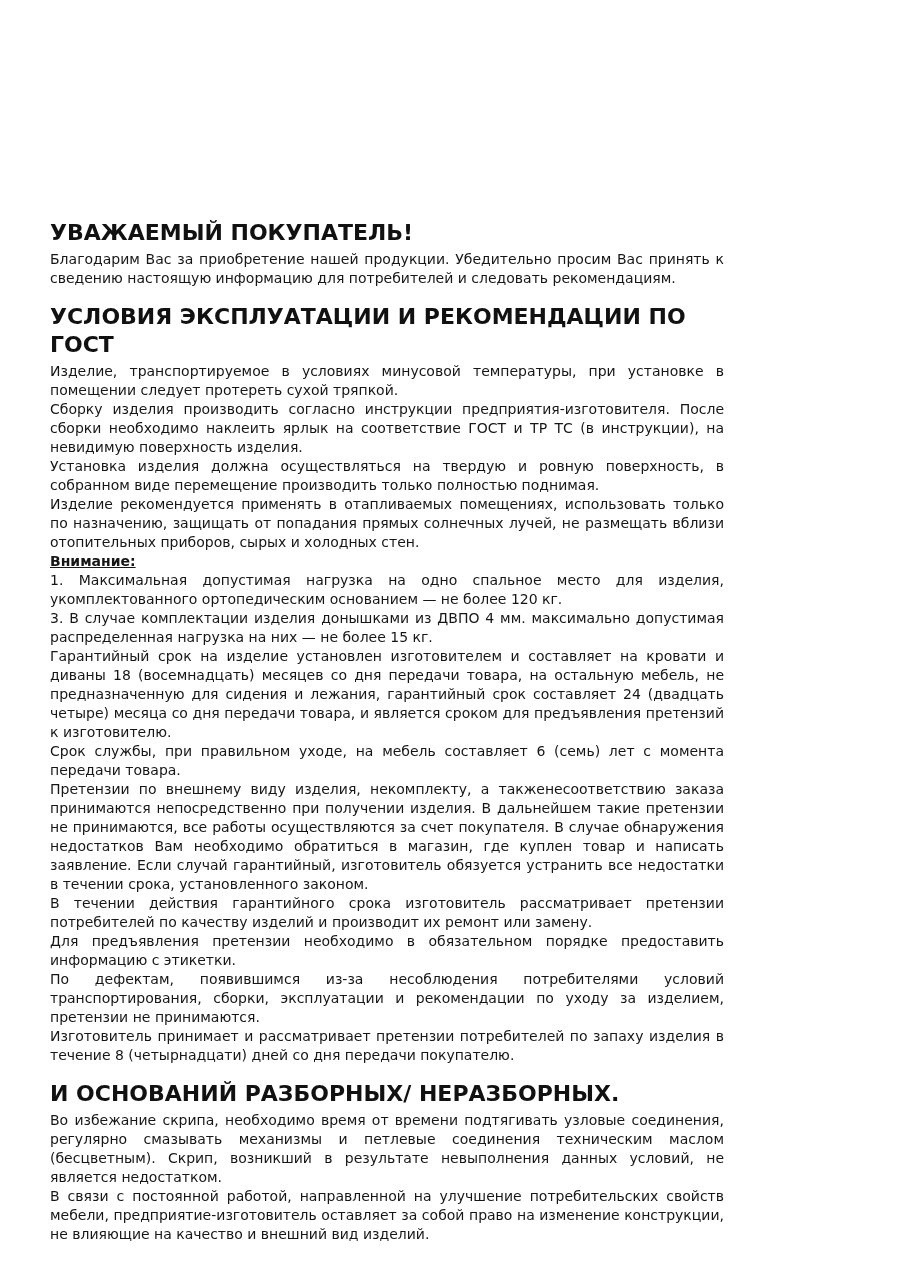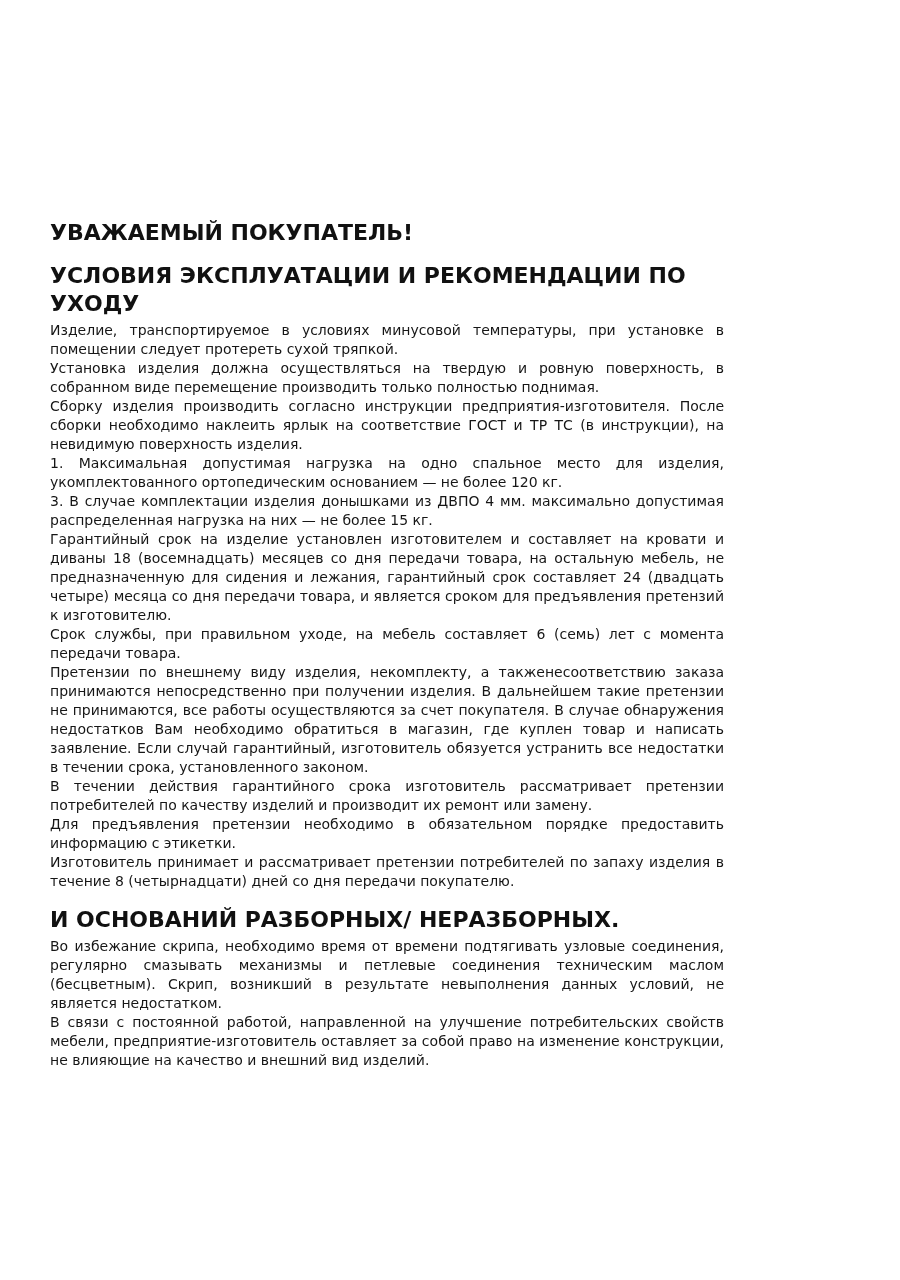--- a/index.html
+++ b/index.html
@@ -49,37 +49,41 @@
   }
 </style>
 </head>
 <body>
 
 <main class="page">
     <section class="doc-section">
       <h2 class="heading">
         <span class="heading-line">УВАЖАЕМЫЙ ПОКУПАТЕЛЬ!</span>
       </h2>
+      <p class="para">Благодарим Вас за приобретение нашей продукции. Убедительно просим Вас принять к сведению настоящую информацию для потребителей и следовать рекомендациям.</p>
     </section>
     <section class="doc-section">
       <h2 class="heading">
-        <span class="heading-line">УСЛОВИЯ ЭКСПЛУАТАЦИИ И РЕКОМЕНДАЦИИ ПО УХОДУ</span>
+        <span class="heading-line">УСЛОВИЯ ЭКСПЛУАТАЦИИ И РЕКОМЕНДАЦИИ ПО ГОСТ</span>
       </h2>
       <p class="para">Изделие, транспортируемое в условиях минусовой температуры, при установке в помещении следует протереть сухой тряпкой.</p>
+      <p class="para">Сборку изделия производить согласно инструкции предприятия-изготовителя. После сборки необходимо наклеить ярлык на соответствие ГОСТ и ТР ТС (в инструкции), на невидимую поверхность изделия.</p>
       <p class="para">Установка изделия должна осуществляться на твердую и ровную поверхность, в собранном виде перемещение производить только полностью поднимая.</p>
-      <p class="para">Сборку изделия производить согласно инструкции предприятия-изготовителя. После сборки необходимо наклеить ярлык на соответствие ГОСТ и ТР ТС (в инструкции), на невидимую поверхность изделия.</p>
+      <p class="para">Изделие рекомендуется  применять в отапливаемых помещениях, использовать только по назначению, защищать от попадания прямых солнечных лучей, не размещать вблизи отопительных приборов, сырых и холодных стен.</p>
+      <p class="label">Внимание:</p>
       <p class="para">1. Максимальная допустимая нагрузка на одно спальное место для изделия, укомплектованного ортопедическим основанием — не более 120 кг.</p>
       <p class="para">3. В случае комплектации изделия донышками из ДВПО 4 мм. максимально допустимая распределенная нагрузка на них — не более 15 кг.</p>
     </section>
     <section class="doc-section">
       <p class="para">Гарантийный срок на изделие установлен изготовителем и составляет на кровати и диваны 18 (восемнадцать) месяцев со дня передачи товара, на остальную мебель, не предназначенную для сидения и лежания, гарантийный срок составляет 24 (двадцать четыре) месяца со дня передачи товара, и является сроком для предъявления претензий к изготовителю.</p>
       <p class="para">Срок службы, при правильном уходе, на мебель составляет 6 (семь) лет с момента передачи товара.</p>
       <p class="para">Претензии по внешнему виду изделия, некомплекту, а такженесоответствию заказа принимаются непосредственно при получении изделия. В дальнейшем такие претензии не принимаются, все работы осуществляются за счет покупателя. В случае обнаружения недостатков  Вам необходимо обратиться в магазин, где куплен товар и написать заявление. Если случай гарантийный, изготовитель обязуется устранить все недостатки в течении срока, установленного законом.</p>
       <p class="para">В течении действия гарантийного срока изготовитель рассматривает претензии потребителей по качеству изделий и производит их ремонт или замену.</p>
       <p class="para">Для предъявления претензии необходимо в обязательном порядке предоставить информацию с этикетки.</p>
+      <p class="para">По дефектам, появившимся из-за несоблюдения потребителями условий транспортирования, сборки, эксплуатации и рекомендации по уходу за изделием, претензии не принимаются.</p>
       <p class="para">Изготовитель принимает и рассматривает претензии потребителей по запаху изделия в течение 8 (четырнадцати) дней со дня передачи  покупателю.</p>
     </section>
     <section class="doc-section">
       <h2 class="heading">
         <span class="heading-line">И ОСНОВАНИЙ РАЗБОРНЫХ/ НЕРАЗБОРНЫХ.</span>
       </h2>
       <p class="para">Во избежание скрипа, необходимо время от времени подтягивать узловые соединения, регулярно смазывать механизмы и петлевые соединения техническим маслом (бесцветным). Скрип, возникший в результате невыполнения данных условий, не является недостатком.</p>
       <p class="para">В связи с постоянной работой, направленной на улучшение потребительских свойств мебели, предприятие-изготовитель оставляет за собой право на изменение конструкции, не влияющие на качество и внешний вид изделий.</p>
     </section>
   </main>

